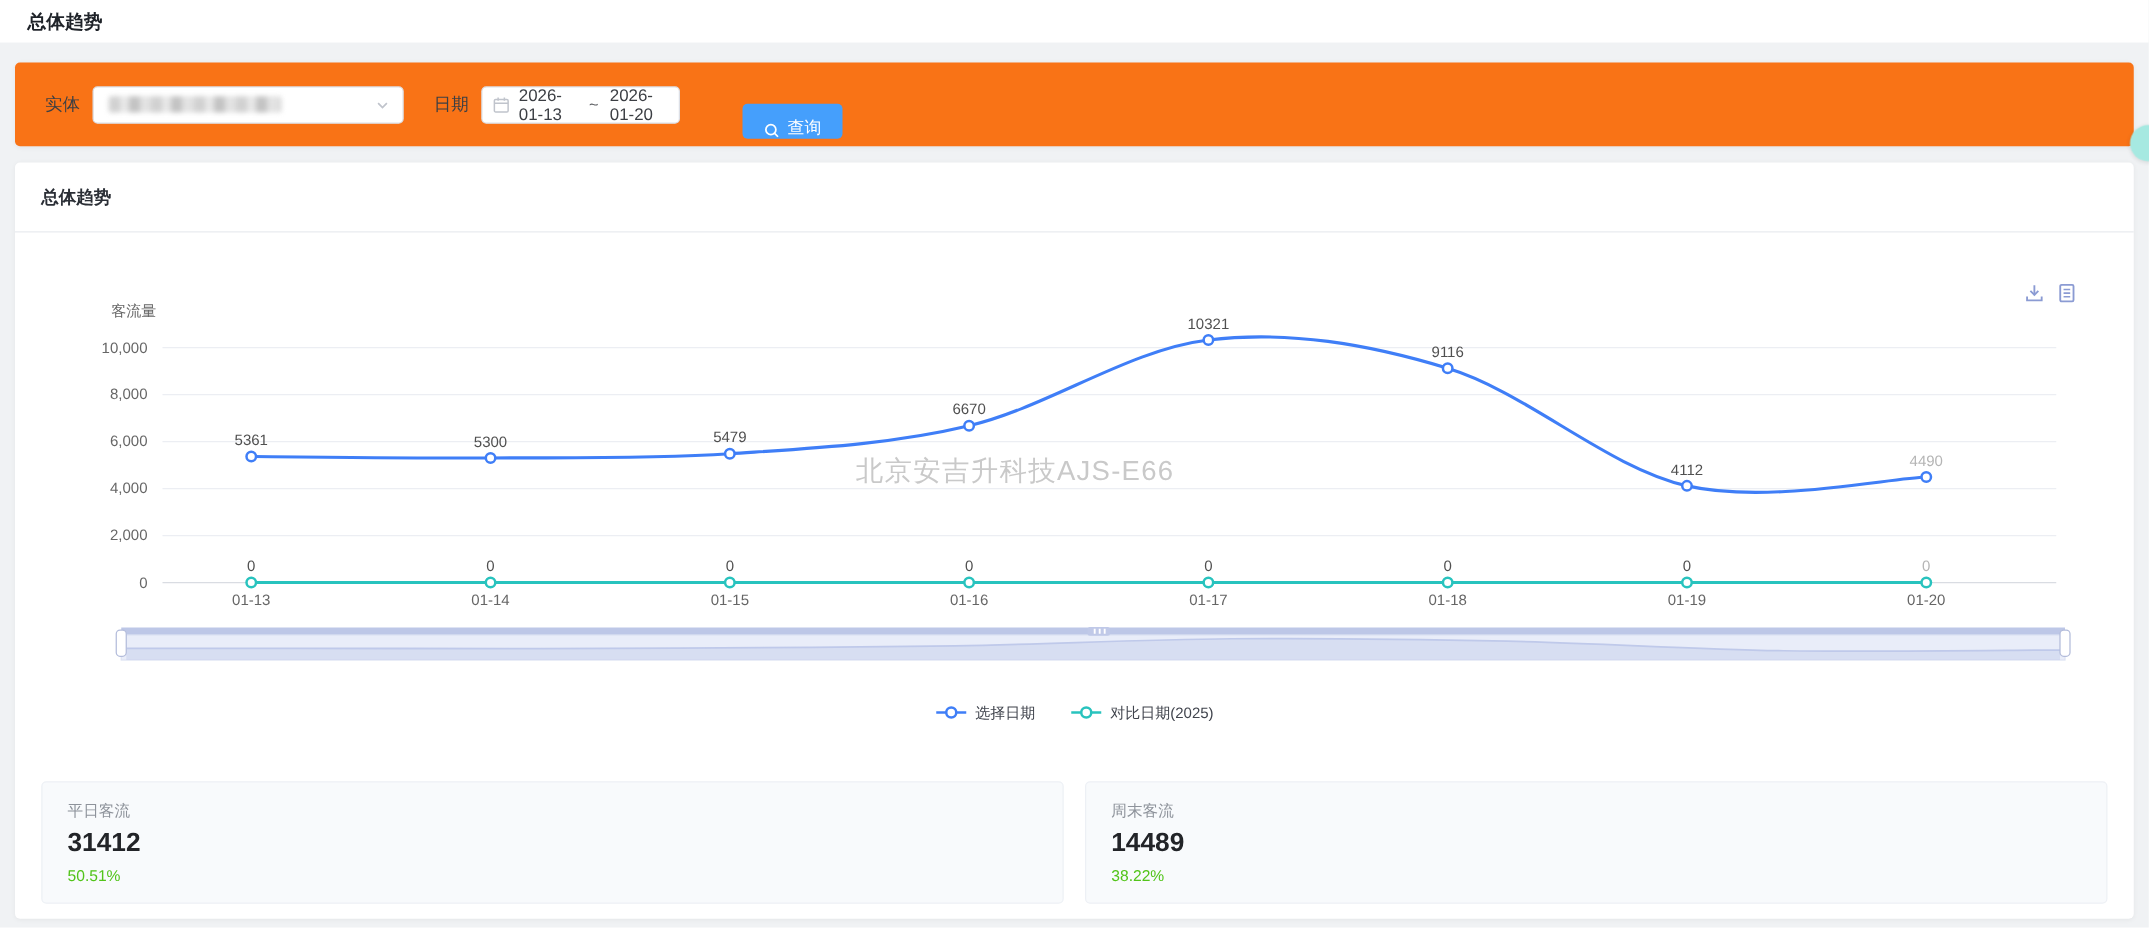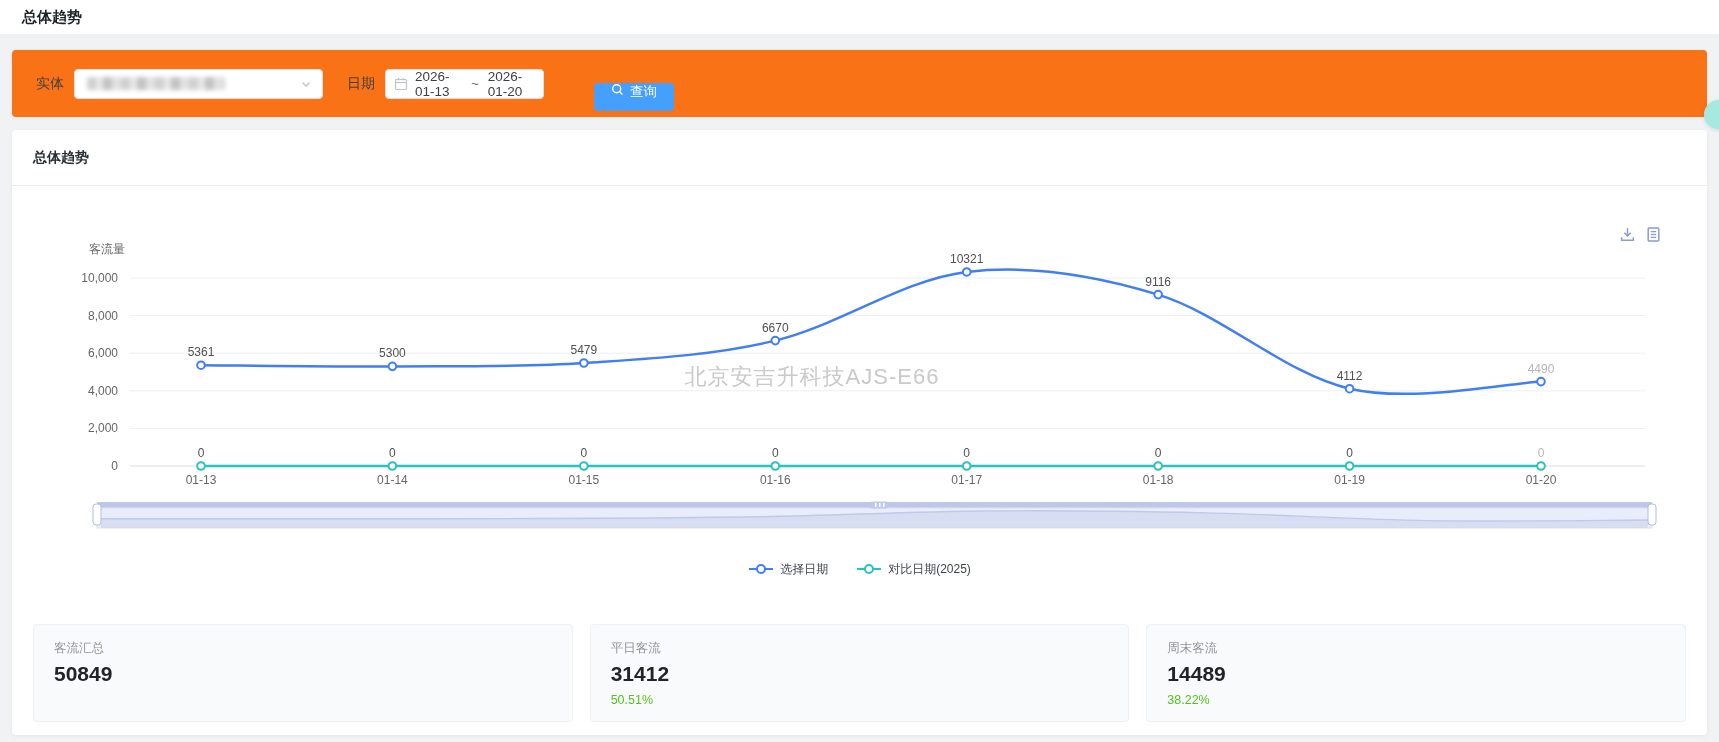--- a/index.html
+++ b/index.html
@@ -30,21 +30,21 @@
   .date-label { margin-left:24px; }
   .date-box {
     width:159px; height:30px; border:1px solid #dcdfe6; border-radius:4px; margin-left:10px;
     display:flex; align-items:center; padding:0 8px; background:#fff; cursor:pointer;
   }
   .date-box .cal { display:flex; margin-right:7px; }
   .date-val { font-size:13.5px; color:#3c3f44; }
   .date-sep { font-size:13px; color:#606266; margin:0 9px; }
   .search-btn {
     margin-left:50px; height:28px; padding:0 17px; border:none; border-radius:4px;
-    background:#459ffc; color:#fff; font-size:13.5px; display:flex; align-items:flex-start; gap:6px;
+    background:#459ffc; color:#fff; font-size:13.5px; display:flex; align-items:flex-end; gap:6px;
     cursor:pointer; font-family:inherit;margin-top:27px;
   }
   
   .trend-panel {
     margin:13px 12px 0 12px; height:605px; background:#fff; border-radius:4px;
     box-shadow:0 1px 4px rgba(0,0,0,.05); position:relative;
   }
   .panel-header {
     height:56px; display:flex; align-items:center; padding:0 21px; border-bottom:1px solid #e9ebf0;
   }
@@ -230,25 +230,20 @@
         <svg width="26" height="12" viewBox="0 0 26 12">
           <line x1="1" y1="6" x2="25" y2="6" stroke="#28c3be" stroke-width="2"></line>
           <circle cx="13" cy="6" r="4" fill="#fff" stroke="#28c3be" stroke-width="2"></circle>
         </svg>
         <span>对比日期(2025)</span>
       </div>
     </div>
 
   <div class="cards">
     <div class="card">
-      <div class="card-label">客流汇总</div>
-      <div class="card-value">50849</div>
-      <div class="card-percent"></div>
-    </div>
-    <div class="card">
       <div class="card-label">平日客流</div>
       <div class="card-value">31412</div>
       <div class="card-percent">50.51%</div>
     </div>
     <div class="card">
       <div class="card-label">周末客流</div>
       <div class="card-value">14489</div>
       <div class="card-percent">38.22%</div>
     </div>
   </div>

